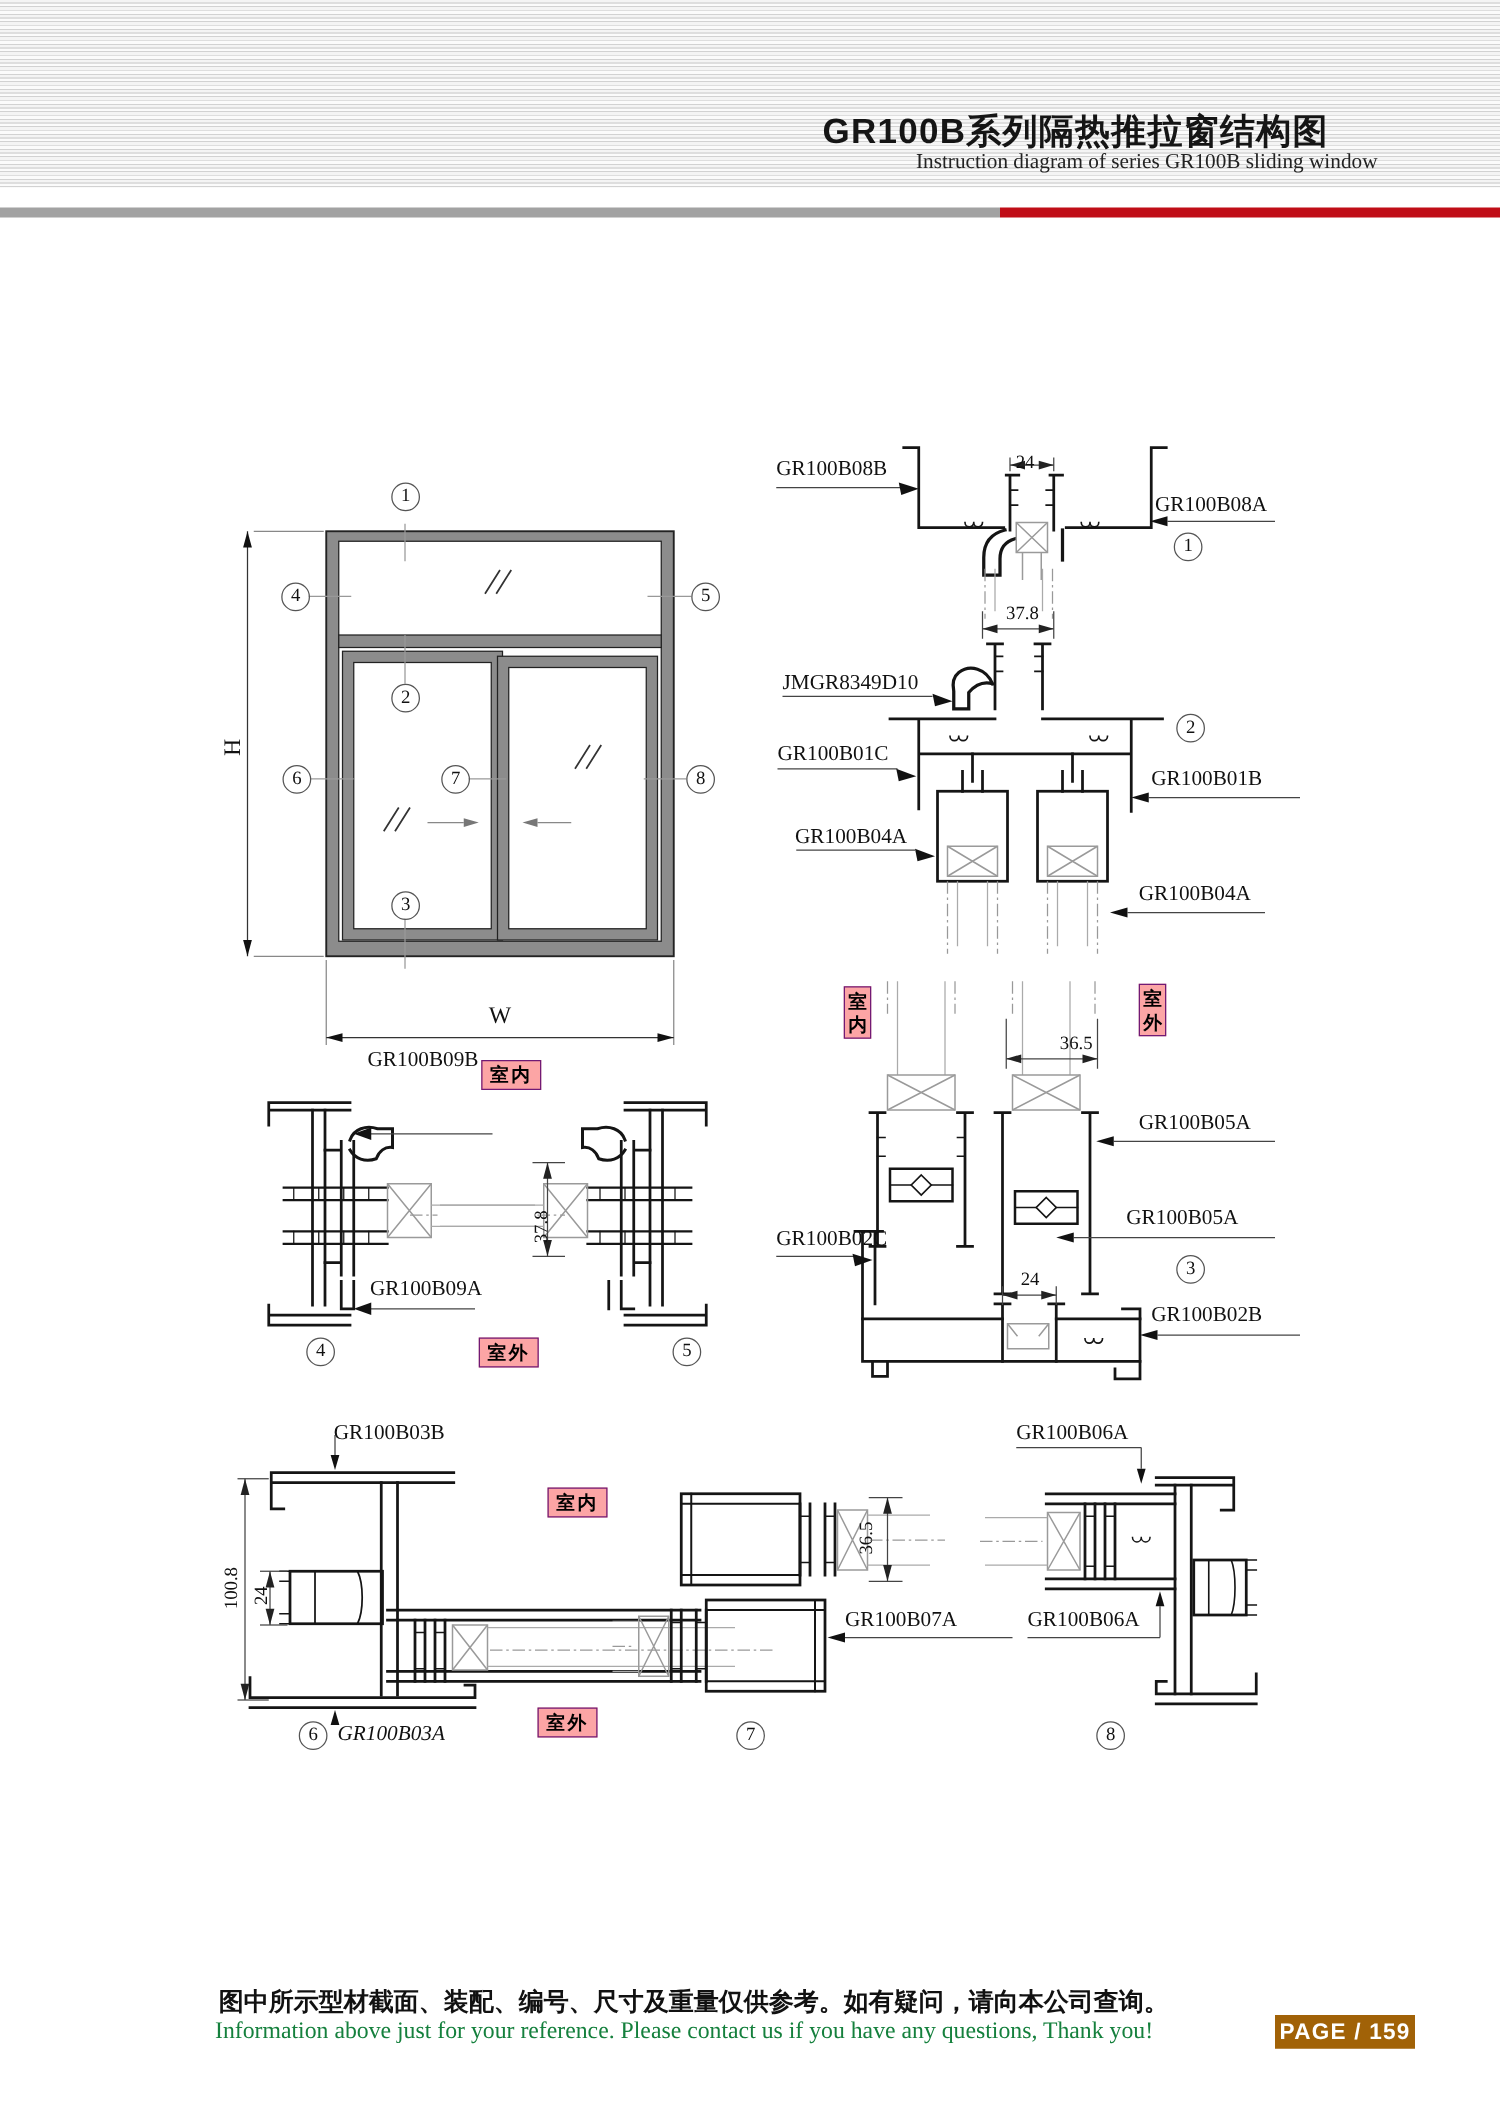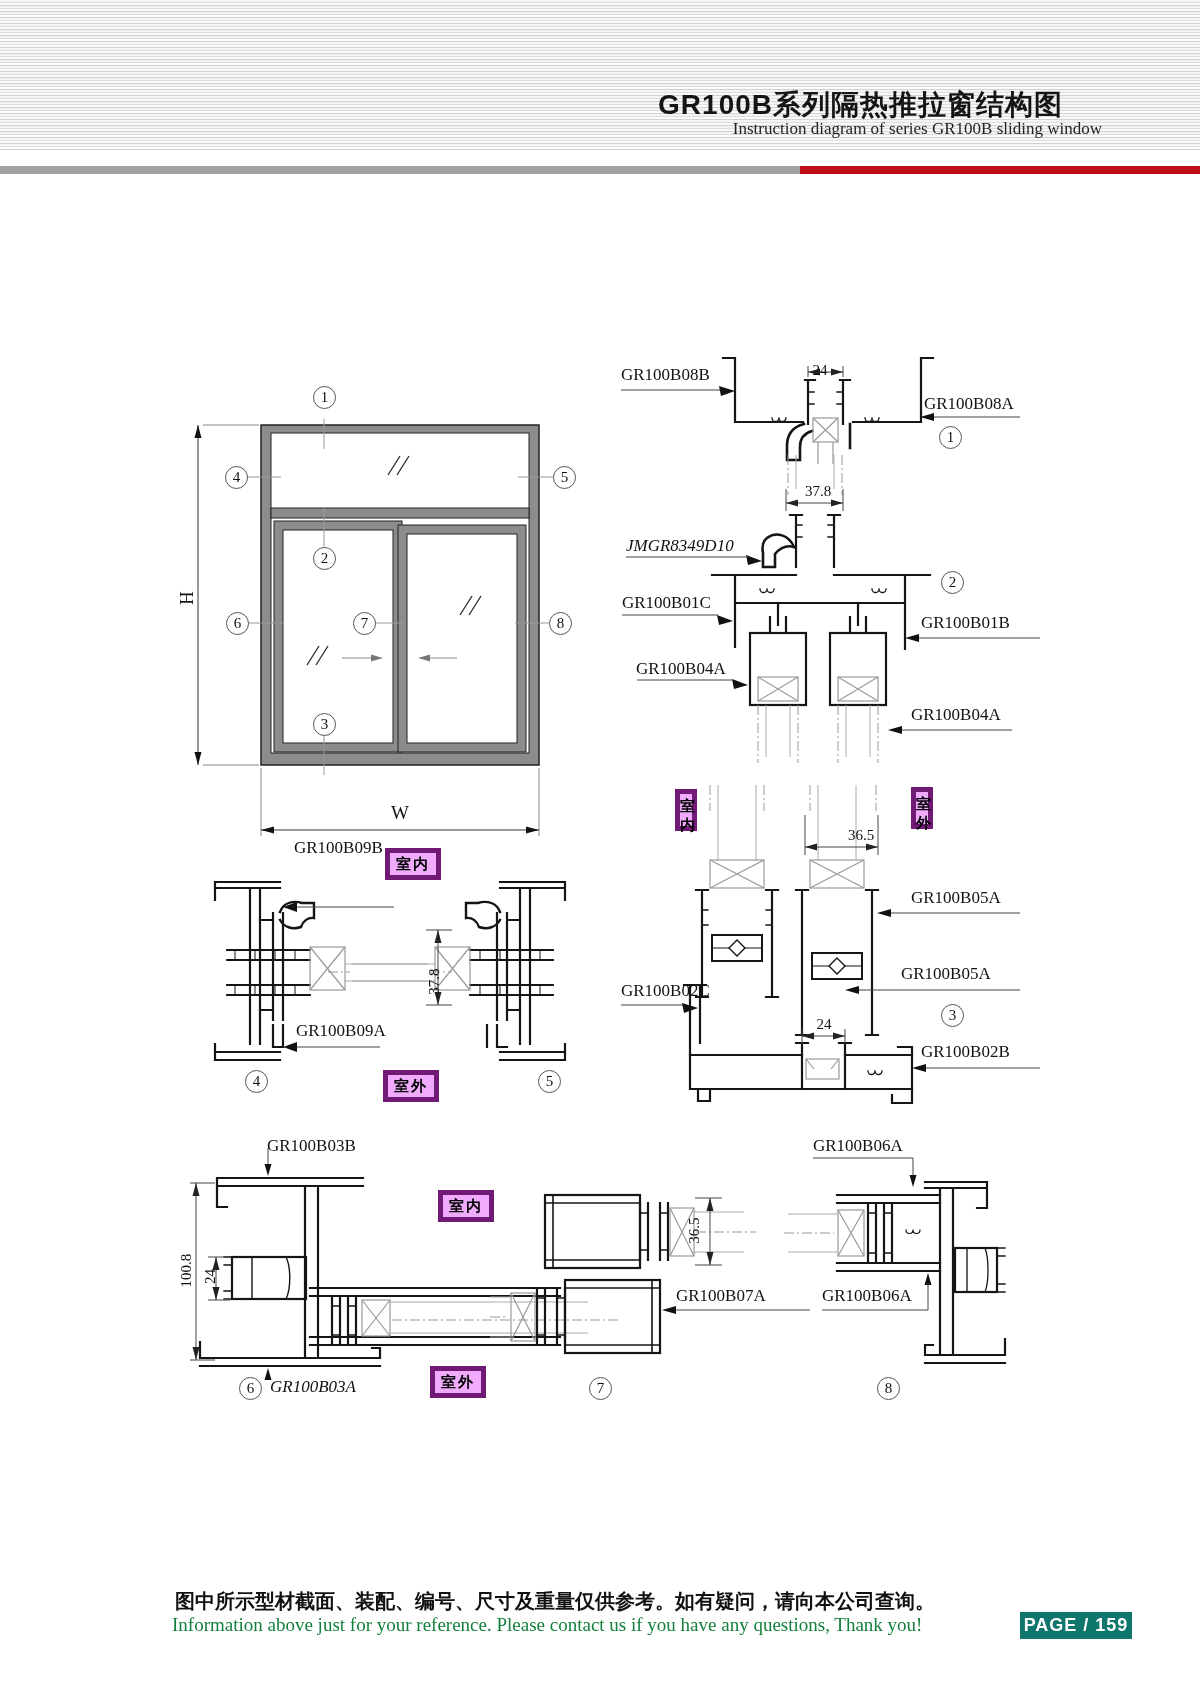--- a/index.html
+++ b/index.html
@@ -5,34 +5,34 @@
   html,body{margin:0;padding:0;background:#fff;}
   #page{position:relative;width:1200px;height:1697px;background:#fff;overflow:hidden;
         font-family:"Liberation Serif",serif;}
   svg{position:absolute;overflow:visible;}
   .plabel{position:absolute;font:17px "Liberation Serif",serif;color:#111;white-space:nowrap;}
   .dimlabel{position:absolute;font:15px "Liberation Serif",serif;color:#111;white-space:nowrap;text-align:center;}
   .rot{transform:rotate(-90deg);transform-origin:center;}
   .callout{position:absolute;width:21px;height:21px;border:1.4px solid #555;border-radius:50%;
            display:flex;align-items:center;justify-content:center;
            font:15px "Liberation Serif",serif;color:#111;background:transparent;}
-  .room{position:absolute;border:5px solid #701a75;color:#000;display:flex;align-items:center;
-        justify-content:center;font:600 15px "Liberation Sans",sans-serif;background:#f0abfc;}
+  .room{position:absolute;border:1px solid #701a75;color:#000;display:flex;align-items:center;
+        justify-content:center;font:600 15px "Liberation Sans",sans-serif;background:#fca5a5;}
   .room-h{width:46px;height:22px;letter-spacing:2px;}
   .room-v{width:22px;height:42px;line-height:19px;text-align:center;
           display:block;word-break:break-all;padding-top:2px;box-sizing:border-box;}
   .hdr-band{position:absolute;left:0;top:0;width:1200px;height:150px;
     background:repeating-linear-gradient(180deg,#f4f4f4 0 2px,#dedede 2px 3px,#fbfbfb 3px 5px,#d2d2d2 5px 6px);}
   .title-cn{position:absolute;top:86px;right:137px;font:bold 28px "Liberation Sans",sans-serif;color:#151515;letter-spacing:1px;}
   .title-en{position:absolute;top:119px;right:98px;font:17px "Liberation Serif",serif;color:#222;}
   .bar-gray{position:absolute;left:0;top:166px;width:800px;height:8px;background:#a2a2a2;}
   .bar-red{position:absolute;left:800px;top:166px;width:400px;height:8px;background:#c00d17;}
   .foot-cn{position:absolute;left:175px;top:1588px;font:600 20px "Liberation Sans",sans-serif;color:#111;}
   .foot-en{position:absolute;left:172px;top:1614px;font:19px "Liberation Serif",serif;color:#15803d;}
-  .page-badge{position:absolute;left:1020px;top:1612px;width:112px;height:27px;background:#0f766e;
+  .page-badge{position:absolute;left:1020px;top:1612px;width:112px;height:27px;background:#a16207;
     color:#fff;display:flex;align-items:center;justify-content:center;
     font:bold 18px "Liberation Sans",sans-serif;letter-spacing:1px;}
 </style>
 </head>
 <body>
 
 <div id="page">
 
   <div class="hdr-band"></div>
   <div class="title-cn">GR100B系列隔热推拉窗结构图</div>
@@ -389,21 +389,21 @@
   <span class="callout" style="left:226px;top:612px;">6</span>
   <span class="callout" style="left:353px;top:612px;">7</span>
   <span class="callout" style="left:549px;top:612px;">8</span>
 
   <span class="plabel" style="left:621px;top:365px;">GR100B08B</span>
   <span class="dimlabel" style="left:802px;top:362px;width:36px;">24</span>
   <span class="plabel" style="left:924px;top:394px;">GR100B08A</span>
   <span class="callout" style="left:939px;top:426px;">1</span>
 
   <span class="dimlabel" style="left:796px;top:483px;width:44px;">37.8</span>
-  <span class="plabel" style="left:626px;top:536px;font-style:italic;">JMGR8349D10</span>
+  <span class="plabel" style="left:626px;top:536px;">JMGR8349D10</span>
   <span class="plabel" style="left:622px;top:593px;">GR100B01C</span>
   <span class="plabel" style="left:921px;top:613px;">GR100B01B</span>
   <span class="plabel" style="left:636px;top:659px;">GR100B04A</span>
   <span class="plabel" style="left:911px;top:705px;">GR100B04A</span>
   <span class="callout" style="left:941px;top:571px;">2</span>
 
   <span class="room room-v" style="left:675px;top:789px;">室内</span>
   <span class="room room-v" style="left:911px;top:787px;">室外</span>
 
   <span class="dimlabel" style="left:841px;top:827px;width:40px;">36.5</span>

